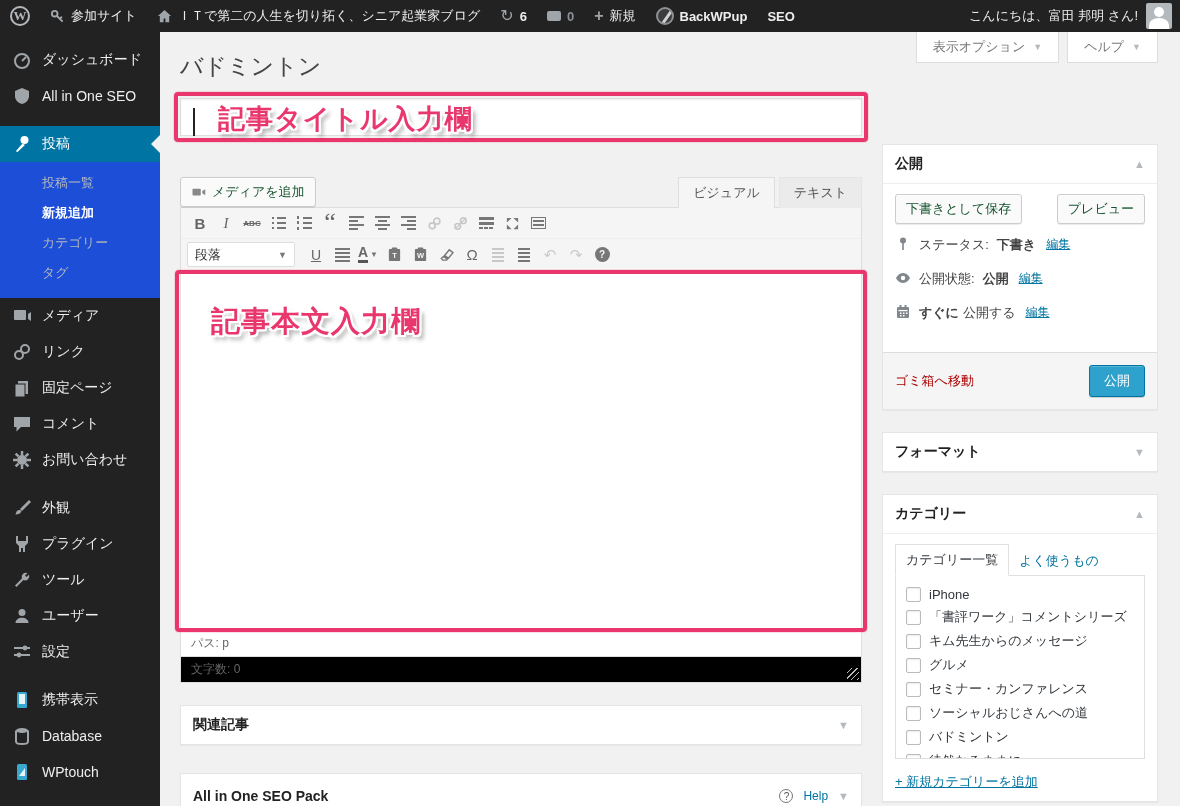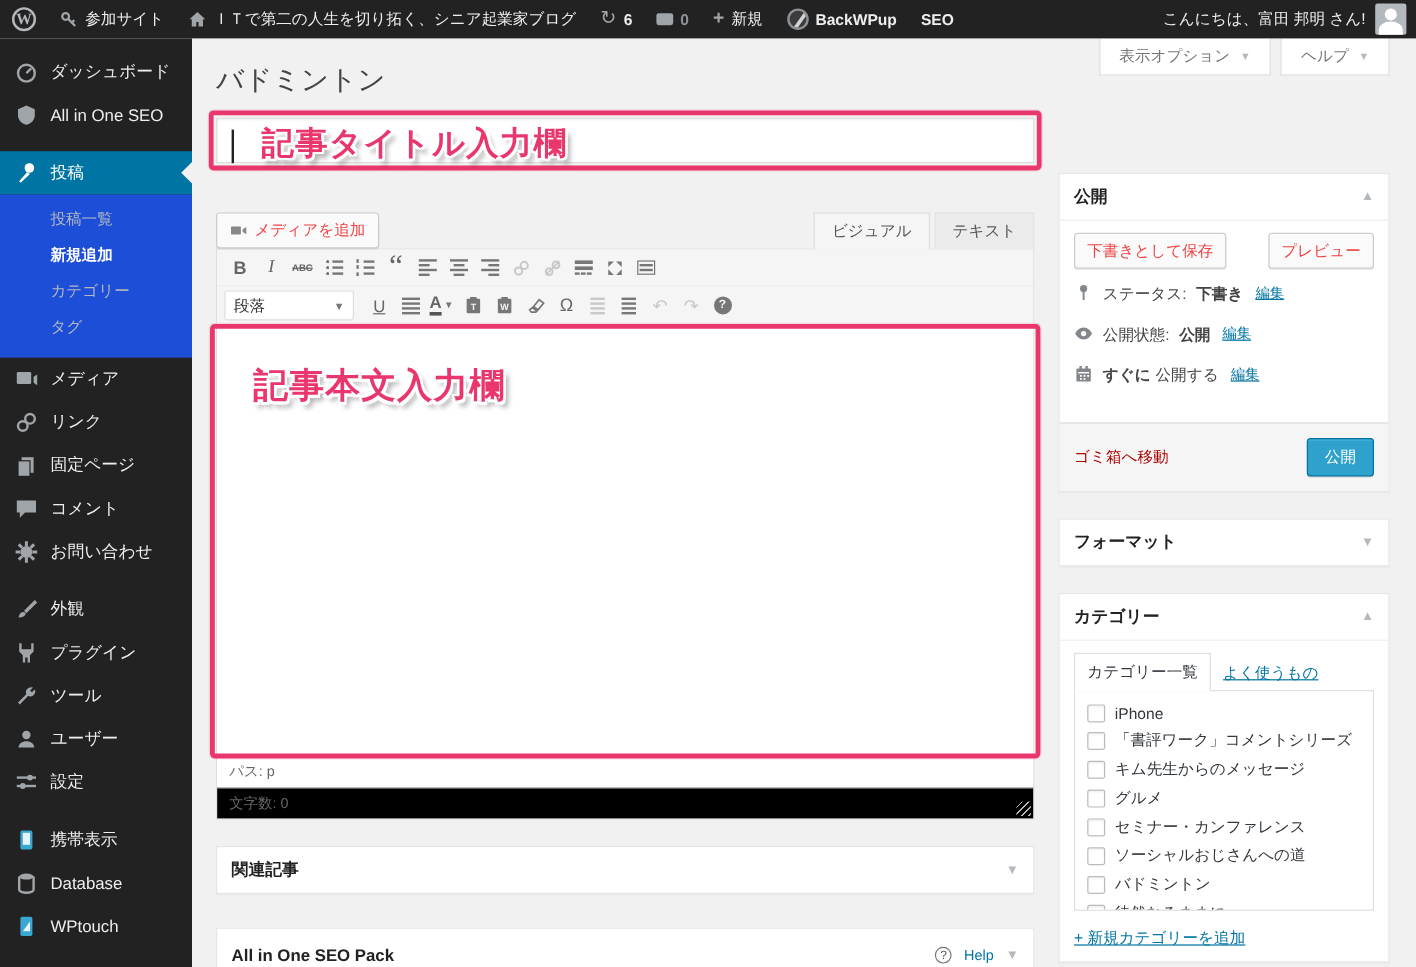--- a/index.html
+++ b/index.html
@@ -62,21 +62,21 @@
 
   
   .title-wrap { position:relative; margin-top:13px; height:46px; }
   .title-input { position:absolute; left:0; right:0; top:4px; height:38px; background:#fff; border:1px solid #ddd;
                  box-shadow:inset 0 1px 2px rgba(0,0,0,.07); }
   .caret { position:absolute; left:12px; top:9px; width:2px; height:28px; background:#222; }
 
   
   .editor-head { margin-top:36px; display:flex; justify-content:space-between; align-items:flex-end; }
   .btn { display:inline-flex; align-items:center; gap:6px; background:#fafafa; border:1px solid #ccc; border-radius:3px;
-         color:#ef4444; font-size:13px; padding:5px 10px; cursor:pointer; box-shadow:inset 0 1px 0 #fff,0 1px 0 rgba(0,0,0,.08); }
+         color:#14532d; font-size:13px; padding:5px 10px; cursor:pointer; box-shadow:inset 0 1px 0 #fff,0 1px 0 rgba(0,0,0,.08); }
   .btn svg { width:15px; height:15px; color:#888; }
   .ed-tabs { display:flex; }
   .ed-tab { padding:6px 14px; font-size:13px; color:#555; background:#ebebeb; border:1px solid #e5e5e5; border-bottom:none;
             margin-left:4px; cursor:pointer; position:relative; top:1px; }
   .ed-tab.active { background:#f5f5f5; border-color:#dedede; z-index:5;padding-left:14px; }
   .editor-box { border:1px solid #dedede; background:#fff; margin-top:0; }
   .tb { background:#f5f5f5; padding:3px 6px; display:flex; align-items:center; flex-wrap:wrap; }
   .tb1 { border-bottom:1px solid #ededed; }
   .ti { width:26px; height:24px; display:inline-flex; align-items:center; justify-content:center; color:#777;
         font-size:14px; cursor:pointer; border-radius:2px; }
@@ -137,21 +137,21 @@
   .editlink { color:#0074a2; text-decoration:underline; font-size:12px; margin-left:2px; cursor:pointer; }
   .pub-foot { display:flex; align-items:center; justify-content:space-between; background:#f5f5f5; border-top:1px solid #ddd; padding:12px; }
   .trash { color:#a00; font-size:13px; cursor:pointer; }
   .btn-primary { background:#2ea2cc; border:1px solid #0074a2; color:#fff; font-size:13px; padding:6px 14px; border-radius:3px;
                  box-shadow:inset 0 1px 0 rgba(120,200,230,.5),0 1px 0 rgba(0,0,0,.15); cursor:pointer; }
 
   
   .cat-tabs { display:flex; align-items:flex-end; margin-bottom:-1px; position:relative; z-index:3; }
   .cat-tab { font-size:13px; padding:6px 10px; cursor:pointer; }
   .cat-tab.active { background:#fff; border:1px solid #dfdfdf; border-bottom-color:#fff; color:#32373c; }
-  .cat-tab.link { color:#0074a2;text-decoration:underline; }
+  .cat-tab.link { color:#0074a2; }
   .cat-list { border:1px solid #dfdfdf; background:#fff; height:184px; overflow:hidden; padding:8px 0 0 10px; }
   .cat-item { display:flex; align-items:center; gap:8px; font-size:13px; color:#32373c; padding:3px 0; }
   .checkbox { width:15px; height:15px; border:1px solid #bbb; border-radius:2px; background:#fff; flex:0 0 15px;
               box-shadow:inset 0 1px 2px rgba(0,0,0,.08); cursor:pointer; }
   .addcat { display:inline-block; margin-top:14px; color:#0074a2; text-decoration:underline; font-size:13px; cursor:pointer; }
 
   
   .aio-right { display:flex; align-items:center; gap:10px; }
   .qmark { width:14px; height:14px; border-radius:50%; border:1px solid #777; color:#555; font-size:10px;
            display:inline-flex; align-items:center; justify-content:center; }

